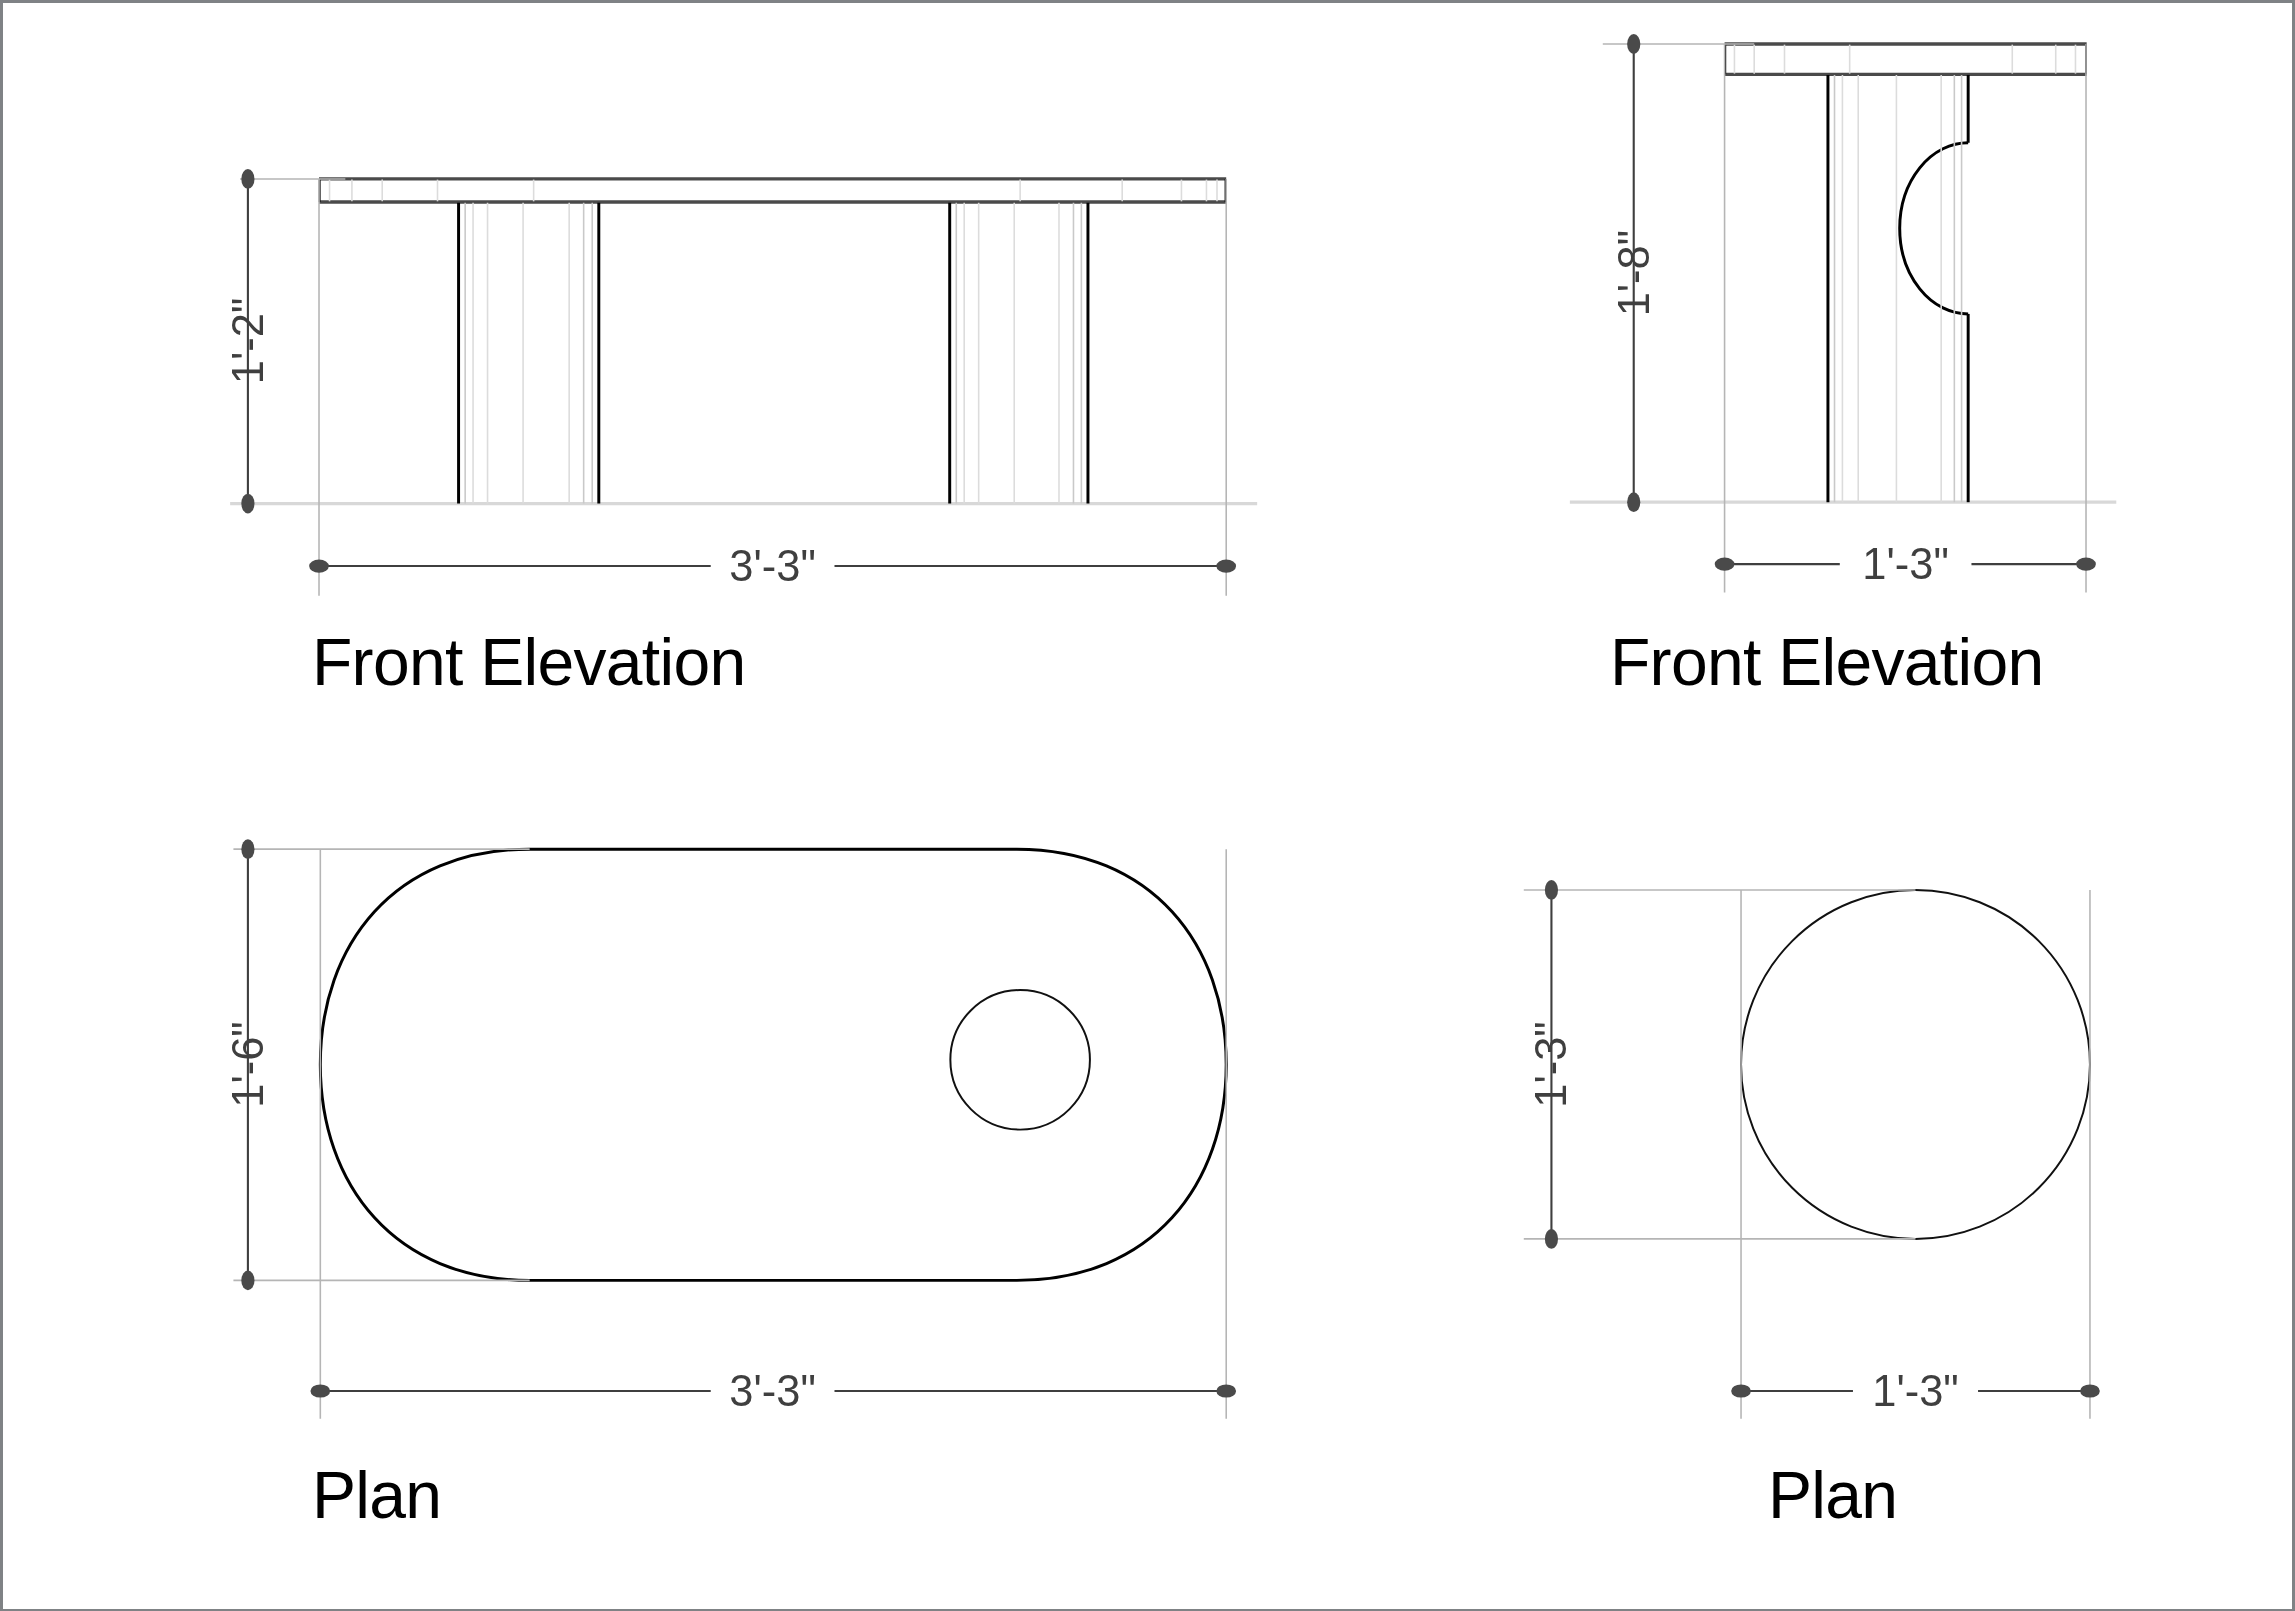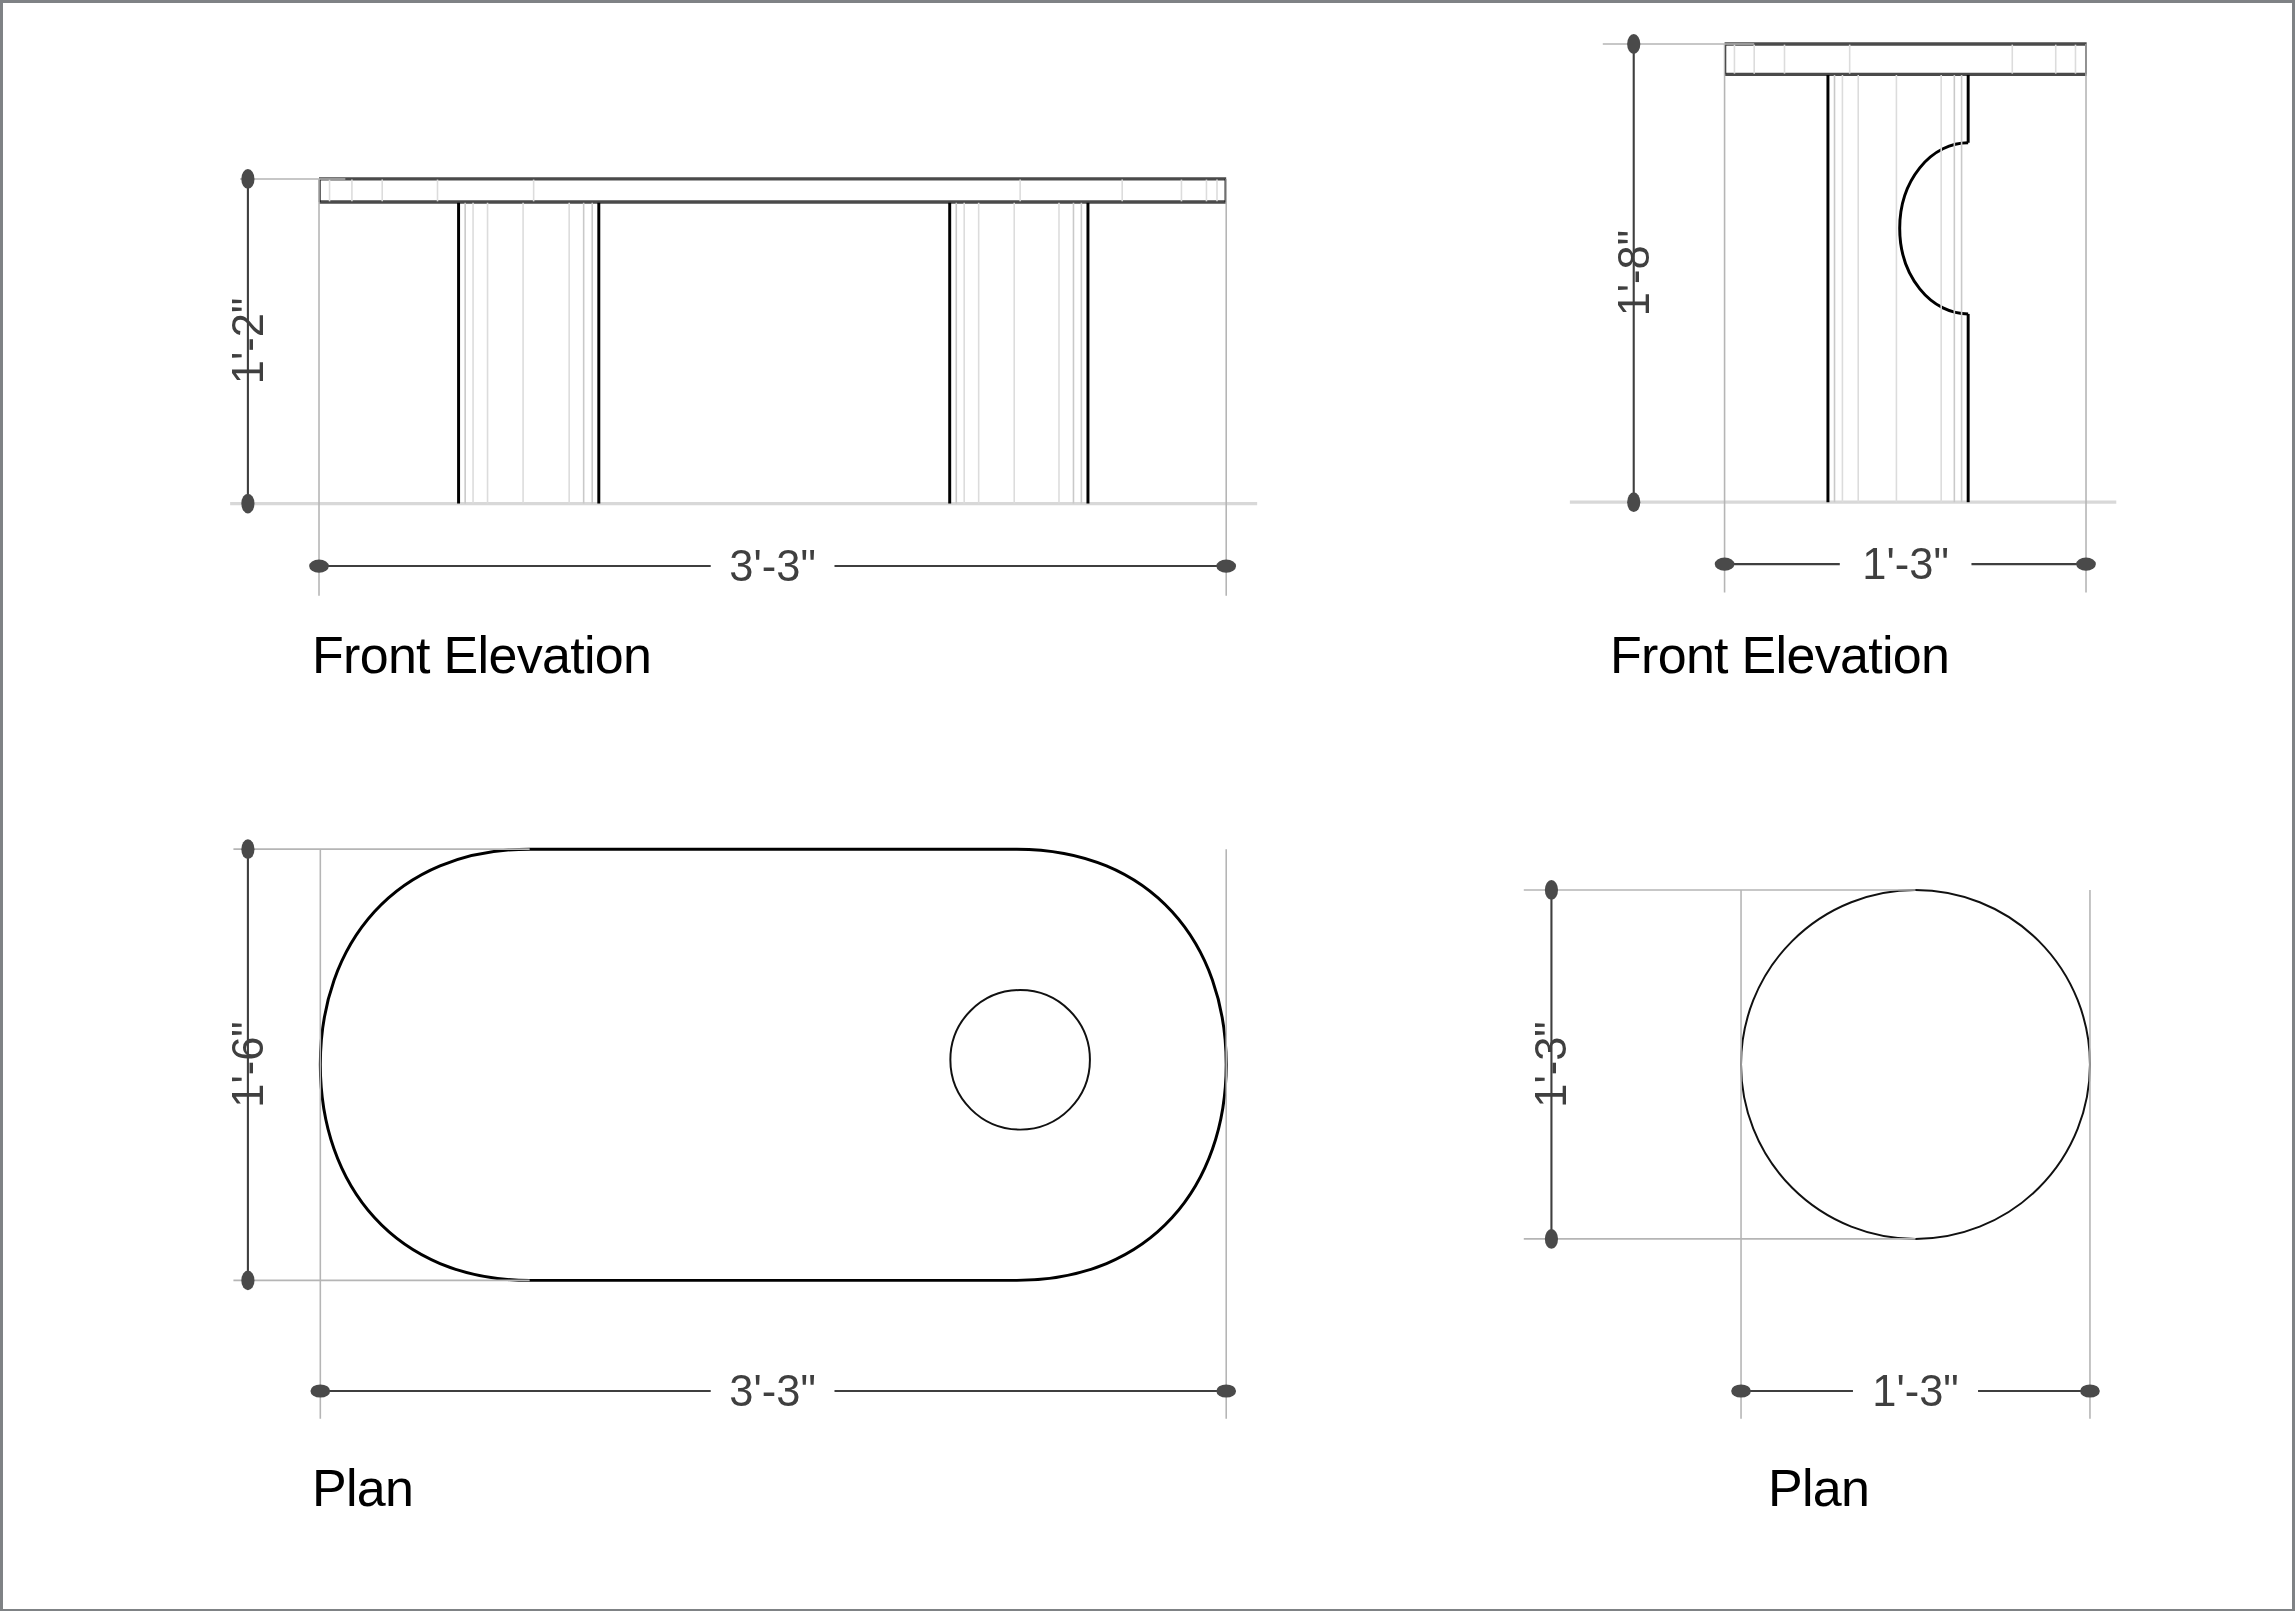--- a/index.html
+++ b/index.html
@@ -22,21 +22,21 @@
     position: absolute;
     left: 0;
     top: 0;
     width: 2295px;
     height: 1612px;
     display: block;
   }
   .view-label {
     position: absolute;
     font-family: "Liberation Sans", "DejaVu Sans", sans-serif;
-    font-size: 52px;
+    font-size: 66px;
     font-weight: 400;
     color: #000000;
     letter-spacing: -0.7px;
     white-space: nowrap;
     line-height: 1;
   }
   #label-front-elevation-left { left: 309px; top: 626px; }
   #label-front-elevation-right { left: 1607px; top: 626px; }
   #label-plan-left  { left: 309px; top: 1459px; }
   #label-plan-right { left: 1765px; top: 1459px; }

